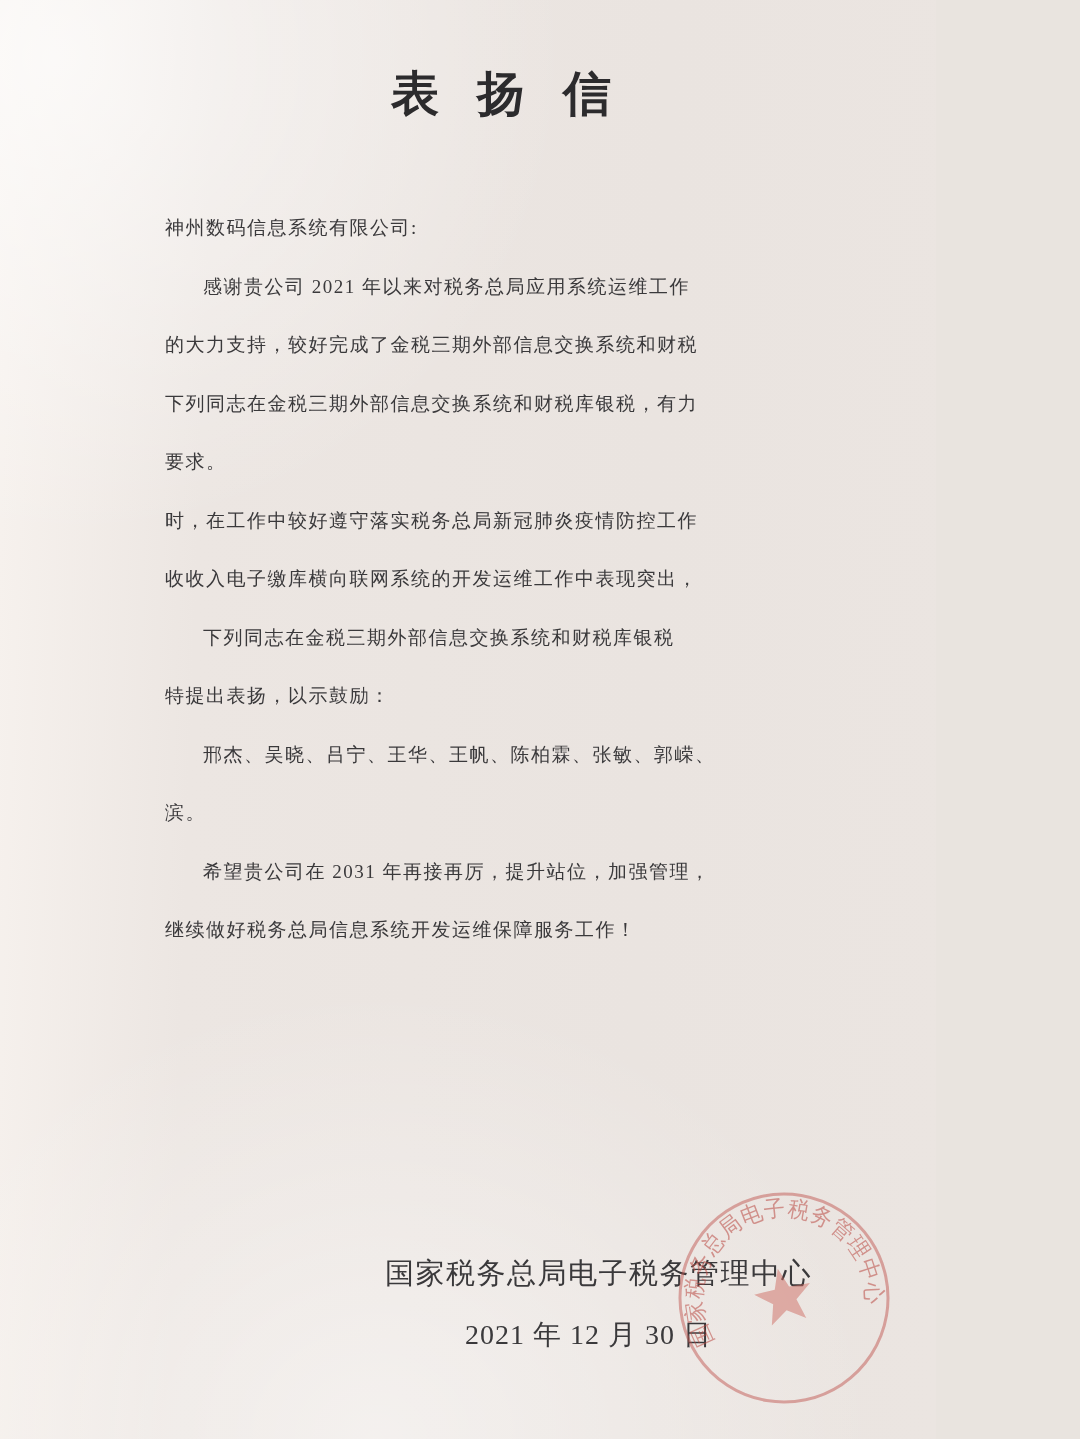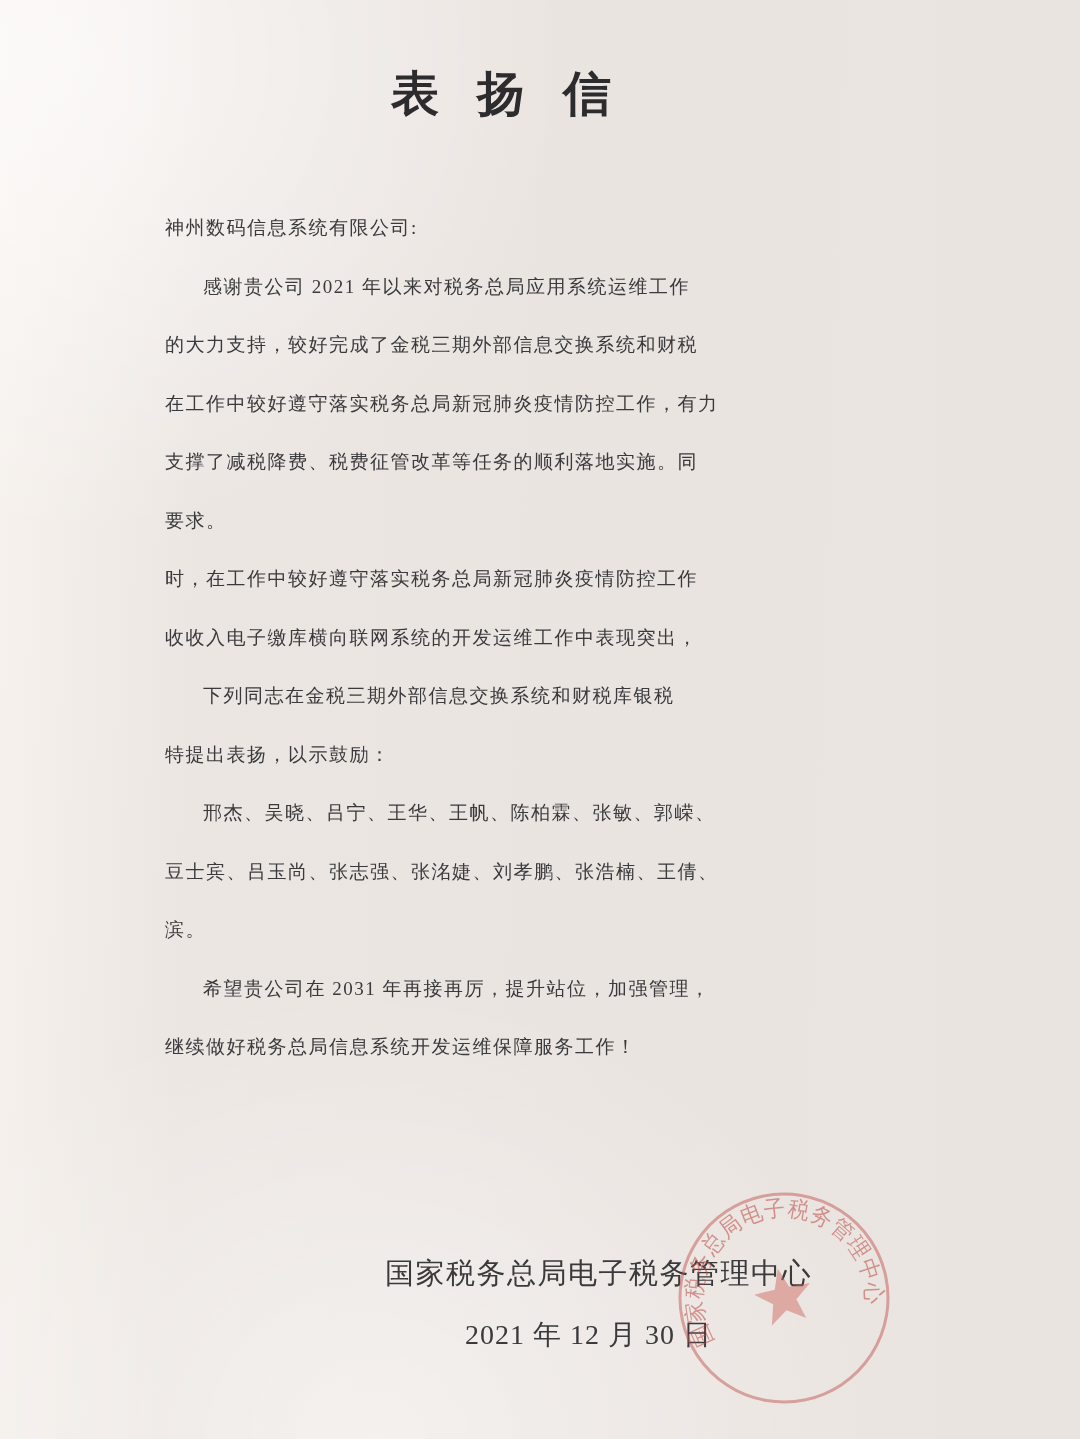--- a/index.html
+++ b/index.html
@@ -84,31 +84,29 @@
 
 <div class="page">
 
   <div class="title">表扬信</div>
 
   <div class="body-block">
     <div class="line">神州数码信息系统有限公司:</div>
 
     <div class="line indent">感谢贵公司 2021 年以来对税务总局应用系统运维工作</div>
     <div class="line">的大力支持，较好完成了金税三期外部信息交换系统和财税</div>
-    <div class="line">在工作中较好遵守落实税务总局新冠肺炎疫情防控工作，有力</div>
-    <div class="line">支撑了减税降费、税费征管改革等任务的顺利落地实施。同</div>
+    <div class="line">下列同志在金税三期外部信息交换系统和财税库银税，有力</div>
     <div class="line">要求。</div>
     <div class="line">时，在工作中较好遵守落实税务总局新冠肺炎疫情防控工作</div>
 
     <div class="line">收收入电子缴库横向联网系统的开发运维工作中表现突出，</div>
     <div class="line indent">下列同志在金税三期外部信息交换系统和财税库银税</div>
     <div class="line">特提出表扬，以示鼓励：</div>
 
     <div class="line indent">邢杰、吴晓、吕宁、王华、王帆、陈柏霖、张敏、郭嵘、</div>
-    <div class="line">豆士宾、吕玉尚、张志强、张洺婕、刘孝鹏、张浩楠、王倩、</div>
     <div class="line">滨。</div>
 
     <div class="line indent">希望贵公司在 2031 年再接再厉，提升站位，加强管理，</div>
     <div class="line">继续做好税务总局信息系统开发运维保障服务工作！</div>
   </div>
 
   <div class="signature">国家税务总局电子税务管理中心</div>
 
   <div class="date">2021 年 12 月 30 日</div>
 

